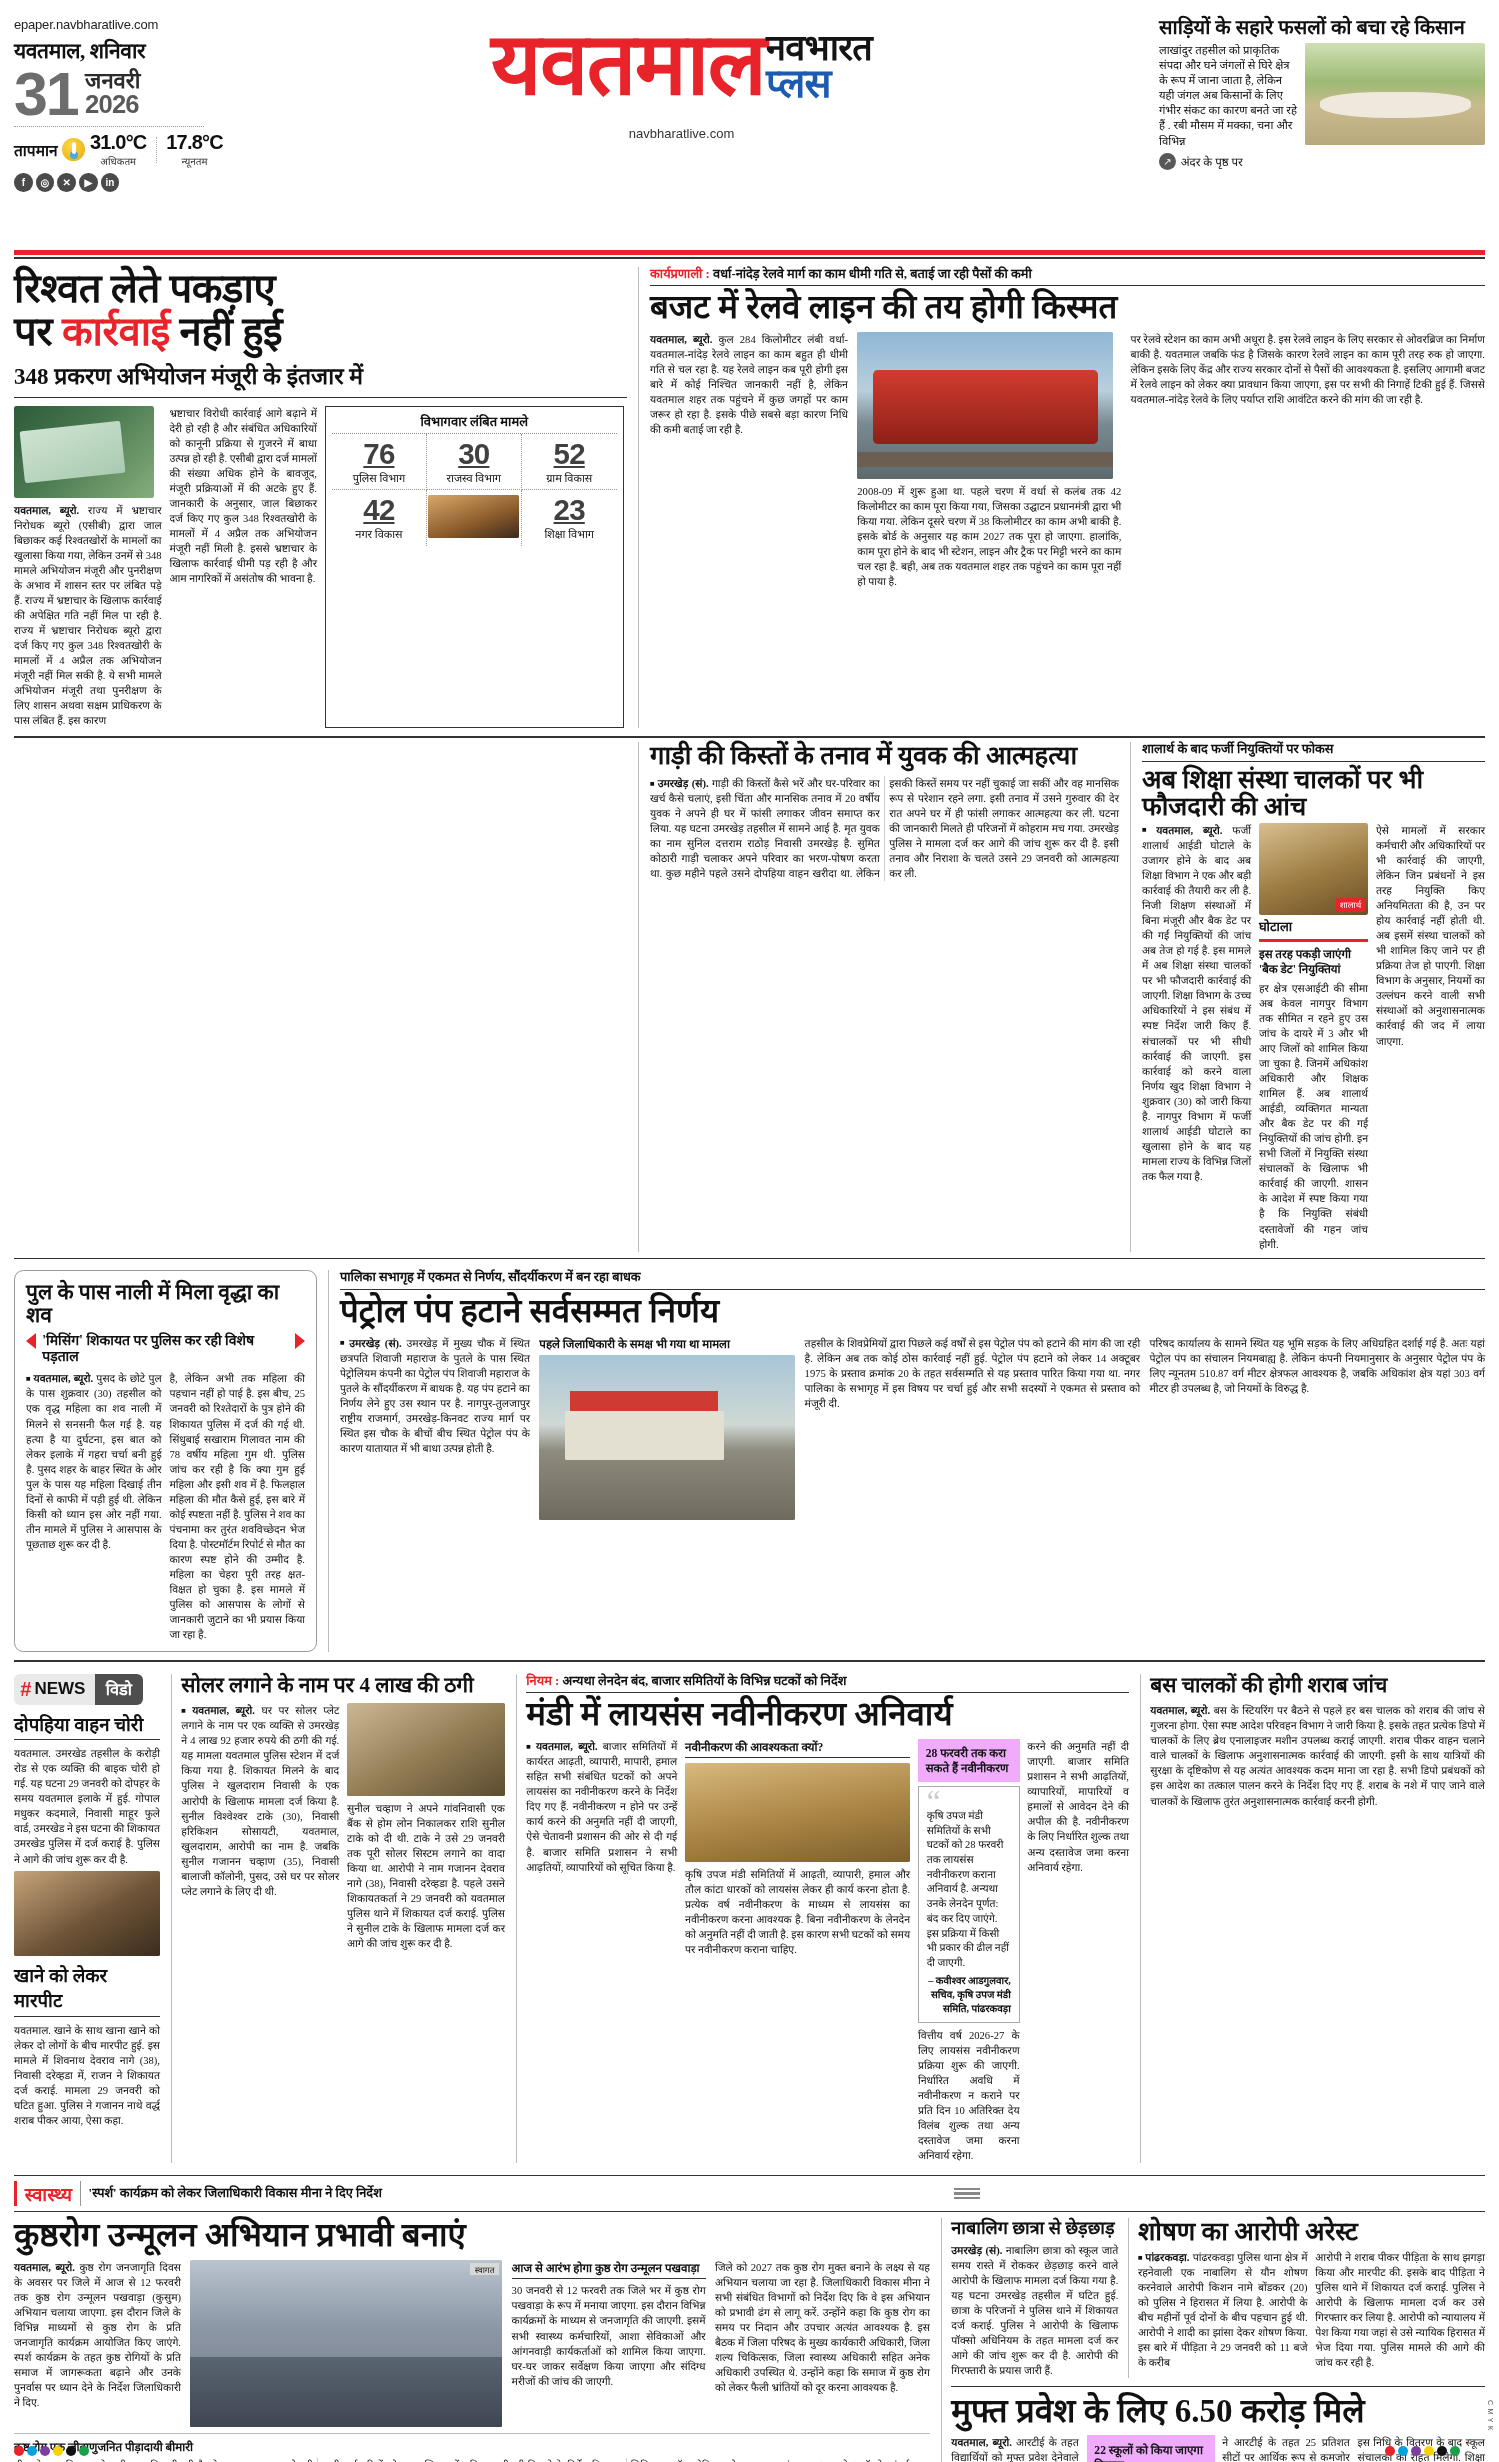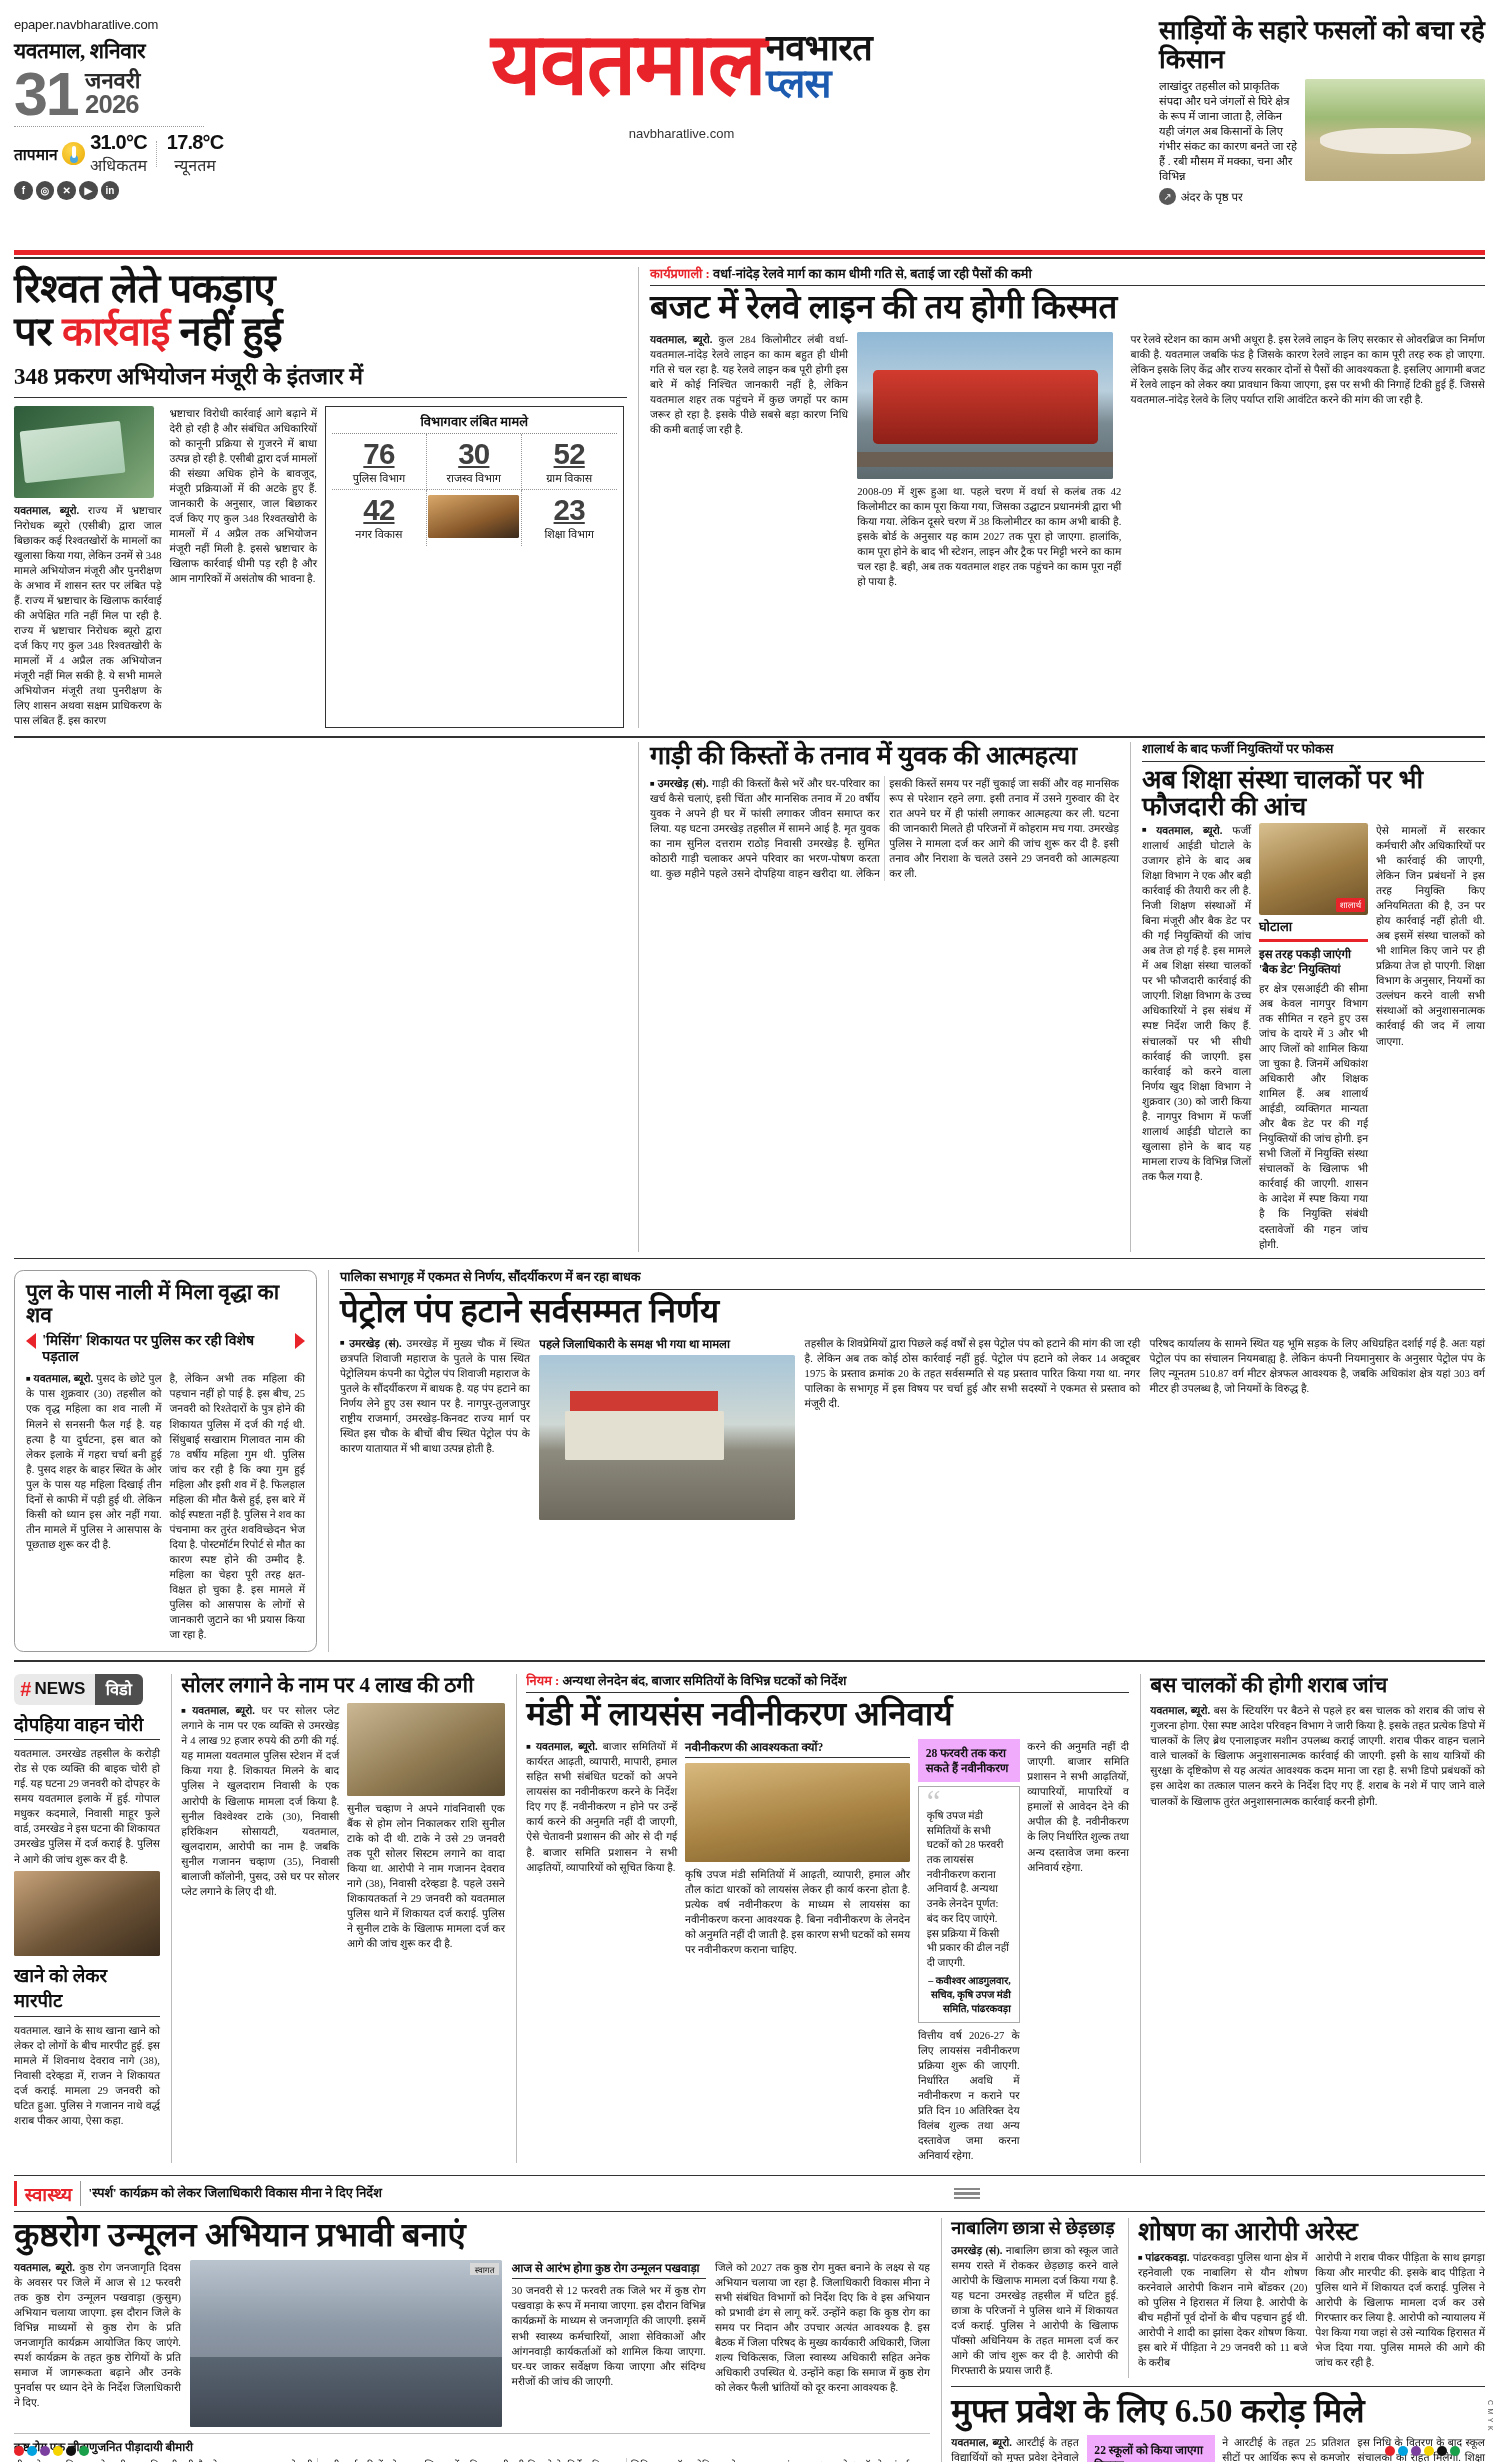--- a/index.html
+++ b/index.html
@@ -24,36 +24,36 @@
   .month { font-size:22px; font-weight:bold; color:#2b2b2b; line-height:1; }
   .year { font-family:"Liberation Sans",sans-serif; font-size:25.6px; font-weight:bold; color:#5a5a5a; line-height:1; letter-spacing:-0.8px; }
   .dotline { border-top:1.6px dotted #9a9a9a; margin:4.7px 0 3.9px; }
   .temp-row { display:flex; align-items:center; gap:4.7px; }
   .temp-label { font-size:15.5px; font-weight:bold; }
   .thermo { width:23px; height:23px; border-radius:50%; background:radial-gradient(circle at 40% 35%,#ffd84d,#e8a800); position:relative; flex:0 0 auto; }
   .thermo:after { content:""; position:absolute; left:10px; top:3.9px; width:3.9px; height:11.6px; background:#fff; border-radius:2.3px; }
   .thermo:before { content:""; position:absolute; left:8.1px; top:13px; width:7.8px; height:7.8px; background:#4aa7e0; border-radius:50%; }
   .tblock { text-align:center; font-family:"Liberation Sans",sans-serif; }
   .tval { font-size:20px; font-weight:bold; letter-spacing:-0.8px; }
-  .tcap { font-size:16px; font-family:Liberation Serif, serif; color:#333; }
+  .tcap { font-size:10px; font-family:Liberation Serif, serif; color:#333; }
   .tsep { width:0.8px; height:26px; border-left:1.6px dotted #aaa; margin:0 4.7px; }
   .social { display:flex; gap:3.1px; margin-top:4.7px; }
   .sico { width:18.6px; height:18.6px; border-radius:50%; background:#4a4a4a; color:#fff; font-family:"Liberation Sans",sans-serif;
           font-size:10px; font-weight:bold; display:flex; align-items:center; justify-content:center; }
 
   .mh-center { flex:1; text-align:center; padding-top:14px; position:relative; }
   .logo-wrap { display:flex; align-items:flex-start; justify-content:center; gap:1px; }
   .logo-main { font-size:87px; font-weight:bold; color:#e8232a; line-height:.93; letter-spacing:-1.6px; }
   .logo-sub { padding-top:6.2px; text-align:left; }
   .logo-nav { font-size:36px; font-weight:bold; color:#141414; line-height:.95; letter-spacing:-0.8px; }
   .logo-plus { font-size:40px; font-weight:bold; color:#1c5bb0; line-height:.95; letter-spacing:-0.8px; }
   .site { font-family:"Liberation Sans",sans-serif; font-size:13px; color:#333; margin-top:20px; }
 
   .mh-right { width:326px; padding-top:4.7px; }
-  .teaser-h { font-size:26px; font-weight:bold; line-height:1.12; }
+  .teaser-h { font-size:20px; font-weight:bold; line-height:1.12; }
   .teaser-body { display:flex; gap:6.2px; margin-top:4.7px; }
   .teaser-txt { font-size:11.3px; line-height:1.34; width:140px; }
   .teaser-img { flex:1; height:102px; border-radius:1.6px;
     background:linear-gradient(180deg,#cfe0b4 0%,#9dba74 38%,#c9bb8e 62%,#b8a97c 100%); position:relative; overflow:hidden; }
   .teaser-img:after{content:"";position:absolute;left:8%;top:48%;width:84%;height:26%;background:#efe9dd;border-radius:40% 40% 45% 45%;}
   .inner-link { display:flex; align-items:center; gap:4.7px; margin-top:3.9px; font-size:11.6px; }
   .arrow-badge { width:17px; height:17px; border-radius:50%; background:#585858; color:#fff; font-size:10px;
                  display:flex; align-items:center; justify-content:center; }
 
   .rule-red { height:4.7px; background:#e8232a; margin:6.2px 0 2.3px; }

